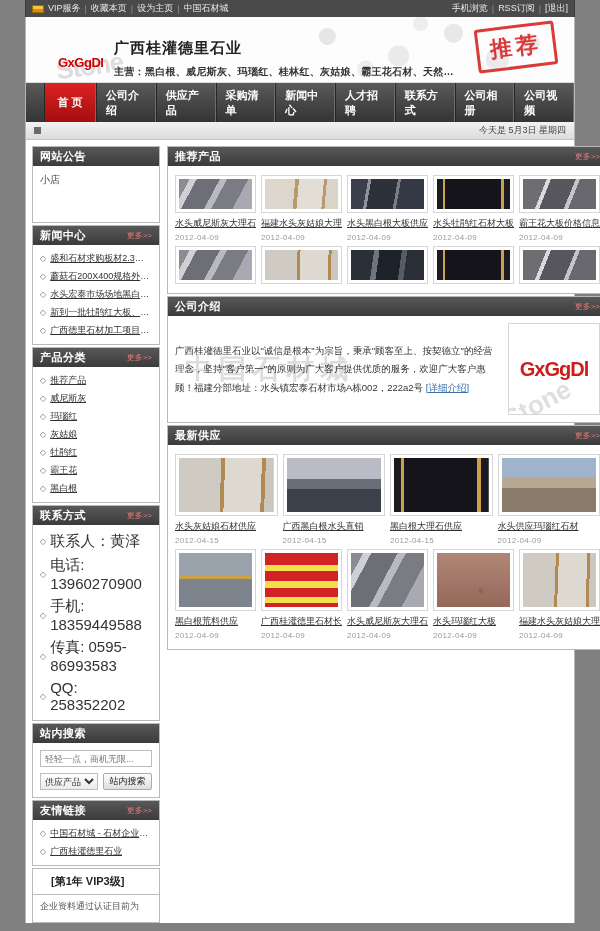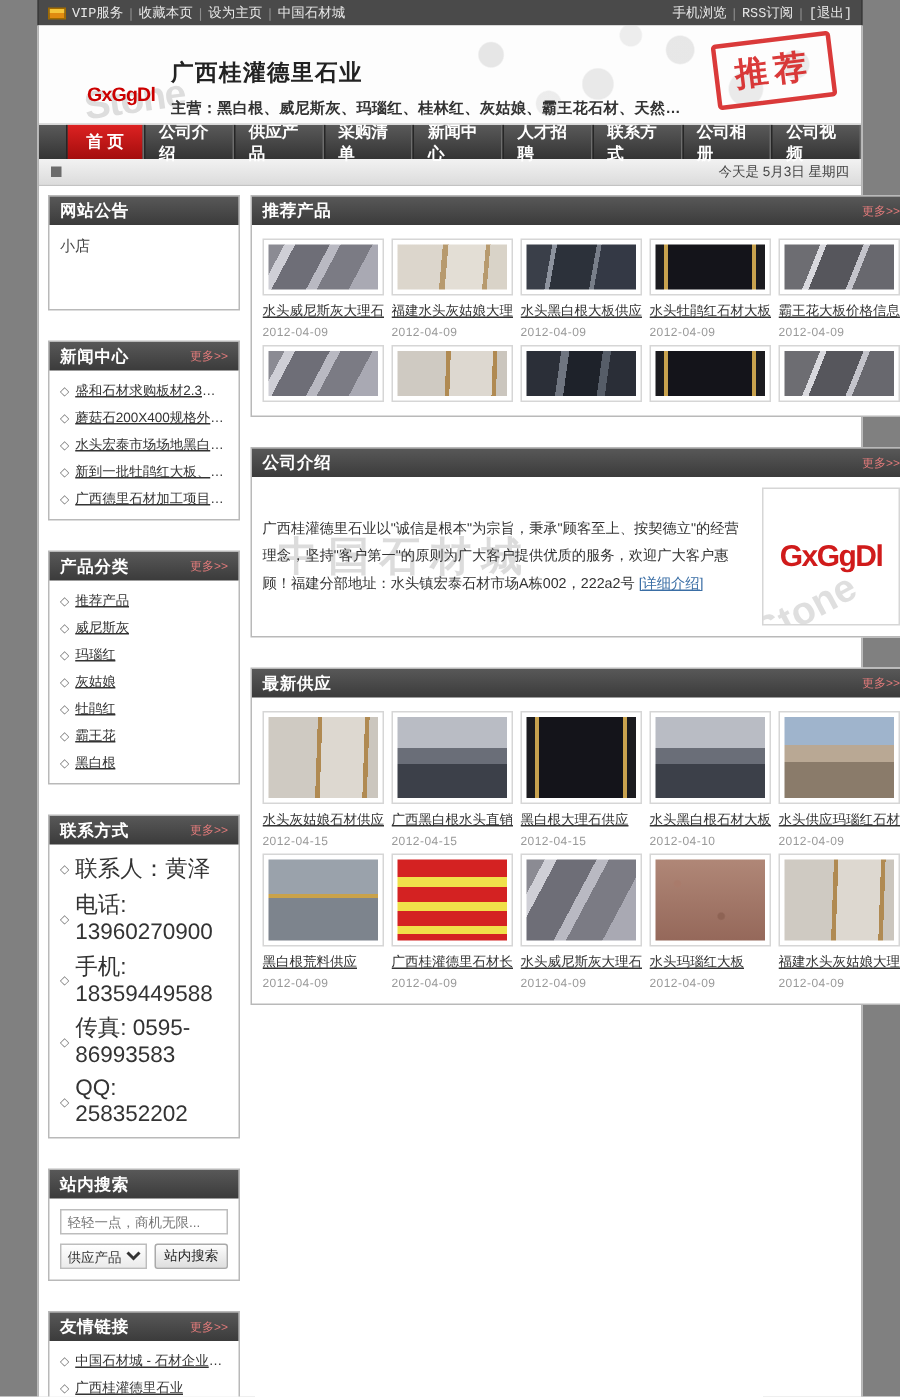--- a/index.html
+++ b/index.html
@@ -18,21 +18,21 @@
     margin: 0 25px;
     height: 17px;
     background: #4a4a4a;
     border-left: 1px solid #3a3a3a;
     border-right: 1px solid #3a3a3a;
     display: flex; align-items: center;
     color: #e8e8e8;
     font-size: 9px;
     padding: 0 6px;
   }
-  .topbar a { color: #e8e8e8; text-decoration: none; font-family: Liberation Mono, monospace; }
+  .topbar a { color: #e8e8e8; text-decoration: none; }
   .topbar .left { display: flex; align-items: center; gap: 4px; flex: 1; }
   .topbar .right { display: flex; align-items: center; gap: 4px; }
   .vipflag {
     display: inline-block; width: 12px; height: 8px;
     background: linear-gradient(#f5c53a 0 50%, #e08b10 50% 100%);
     border: 1px solid #a06a00;
   }
   .sep { color: #8e8e8e; }
 
   
@@ -86,21 +86,21 @@
     border: 3px solid #d62020;
     border-radius: 3px;
     transform: rotate(-7deg);
     display: flex; align-items: center; justify-content: center;
     color: #d62020; font-size: 22px; font-weight: bold; letter-spacing: 4px;
     opacity: .88;
   }
 
   
   .nav {
-    height: 23px;
+    height: 39px;
     background: linear-gradient(#5a5a5a, #343434);
     display: flex; align-items: stretch;
     padding-left: 18px;
   }
   .nav a {
     display: flex; align-items: center; justify-content: center;
     min-width: 52px; padding: 0 9px;
     color: #fff; text-decoration: none;
     font-size: 11px; font-weight: bold;
     border-right: 1px solid #6d6d6d;
@@ -151,21 +151,21 @@
 
   
   .cols { display: flex; padding: 6px 6px 0 6px; gap: 7px; background: #fff; }
   .left-col { width: 128px; flex: none; }
   .right-col { flex: 1; }
 
   
   .panel {
     border: 1px solid #b9b9b9;
     background: #fff;
-    margin-bottom: 20px;
+    margin-bottom: 2px;
   }
   .panel-hd {
     height: 19px;
     background: linear-gradient(#585858, #3b3b3b);
     display: flex; align-items: center; justify-content: space-between;
     padding: 0 7px;
     color: #fff; font-size: 11px; font-weight: bold;
     letter-spacing: .5px;
   }
   .panel-hd .more { font-size: 8px; font-weight: normal; color: #e07a7a; letter-spacing: 0; }
@@ -608,27 +608,20 @@
               </div>
               <div class="pcell">
                 <div class="thumb thumb-big">
                     <div class="thumb-inner t-black"></div>
                   </div>
                 <a href="#" class="pname">黑白根大理石供应</a>
                 <div class="pdate">2012-04-15</div>
               </div>
               <div class="pcell">
                 <div class="thumb thumb-big">
-                    <div class="thumb-inner t-fact"></div>
-                  </div>
-                <a href="#" class="pname">水头黑白根石材大板</a>
-                <div class="pdate">2012-04-10</div>
-              </div>
-              <div class="pcell">
-                <div class="thumb thumb-big">
                     <div class="thumb-inner t-quar"></div>
                   </div>
                 <a href="#" class="pname">水头供应玛瑙红石材</a>
                 <div class="pdate">2012-04-09</div>
               </div>
             </div>
             <div class="pgrid">
               <div class="pcell">
                 <div class="thumb thumb-big">
                     <div class="thumb-inner t-block"></div>

